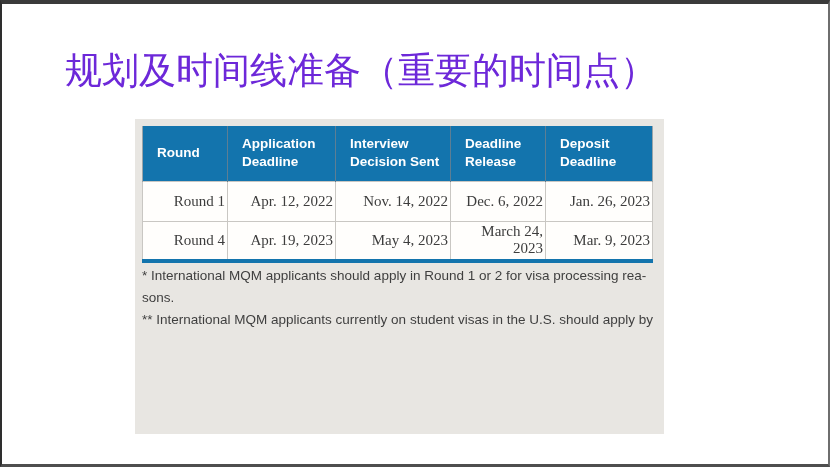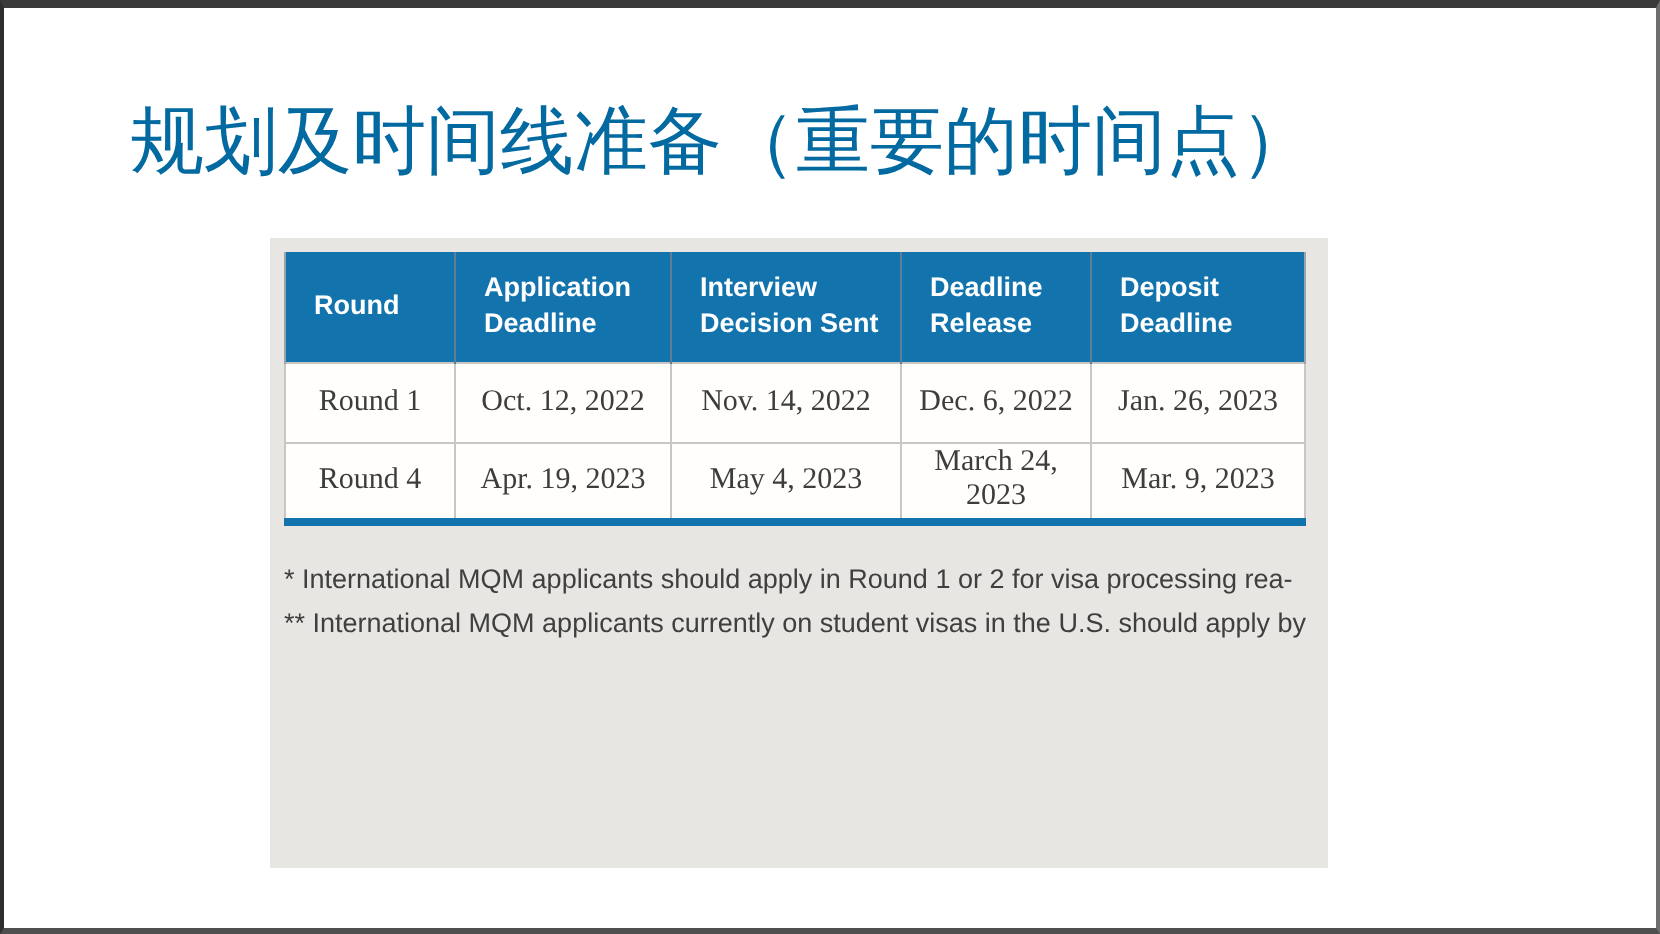--- a/index.html
+++ b/index.html
@@ -20,21 +20,21 @@
     border-right: 2px solid #6e6e6e;
     overflow: hidden;
   }
   #slide-title {
     position: absolute;
     left: 63px;
     top: 46px;
     font-family: "DejaVu Serif", "Liberation Serif", serif;
     font-size: 37px;
     line-height: 1.15;
-    color: #0369a1;
+    color: #6d28d9;
     white-space: nowrap;
     letter-spacing: 0px;
   }
   #table-panel {
     position: absolute;
     left: 133px;
     top: 115px;
     width: 529px;
     height: 315px;
     background: var(--panel-gray, #e8e6e2);
@@ -66,29 +66,29 @@
     border-left: 1px solid #5d7e94;
     box-sizing: border-box;
   }
   #rounds-table thead th:first-child { border-left: 1px solid #9aa4a9; }
   #rounds-table thead th:last-child { border-right: 1px solid #9aa4a9; margin-top: 28px; }
   #rounds-table tbody td {
     background: #fffefc;
     color: #3d3d3d;
     font-family: "Liberation Serif", "DejaVu Serif", serif;
     font-size: 15px;
-    text-align: center;
+    text-align: right;
     vertical-align: middle;
     height: 40px;
     padding: 0 2px;
     border: 1px solid #c9c7c3;
     box-sizing: border-box;
   }
   #footnotes {
-    margin-top: 16px;
+    margin-top: 2px;
     width: 516px;
     font-family: "Liberation Sans", sans-serif;
     font-size: 13.5px;
     line-height: 22px;
     color: #3f3f3f;
   }
 </style>
 </head>
 <body>
 
@@ -109,33 +109,34 @@
             <th>Round</th>
             <th>Application Deadline</th>
             <th>Interview Decision Sent</th>
             <th>Deadline Release</th>
             <th>Deposit Deadline</th>
           </tr>
       </thead>
       <tbody>
           <tr>
             <td>Round 1</td>
-            <td>Oct. 12, 2022</td>
+            <td>Apr. 12, 2022</td>
             <td>Nov. 14, 2022</td>
             <td>Dec. 6, 2022</td>
             <td>Jan. 26, 2023</td>
           </tr>
           <tr>
             <td>Round 4</td>
             <td>Apr. 19, 2023</td>
             <td>May 4, 2023</td>
             <td>March 24, 2023</td>
             <td>Mar. 9, 2023</td>
           </tr>
         </tbody>
     </table>
 
     <div id="footnotes">
         <div>* International MQM applicants should apply in Round 1 or 2 for visa processing rea-</div>
+        <div>sons.</div>
         <div>** International MQM applicants currently on student visas in the U.S. should apply by</div>
       </div>
   </div>
 </div>
 
 </body></html>

